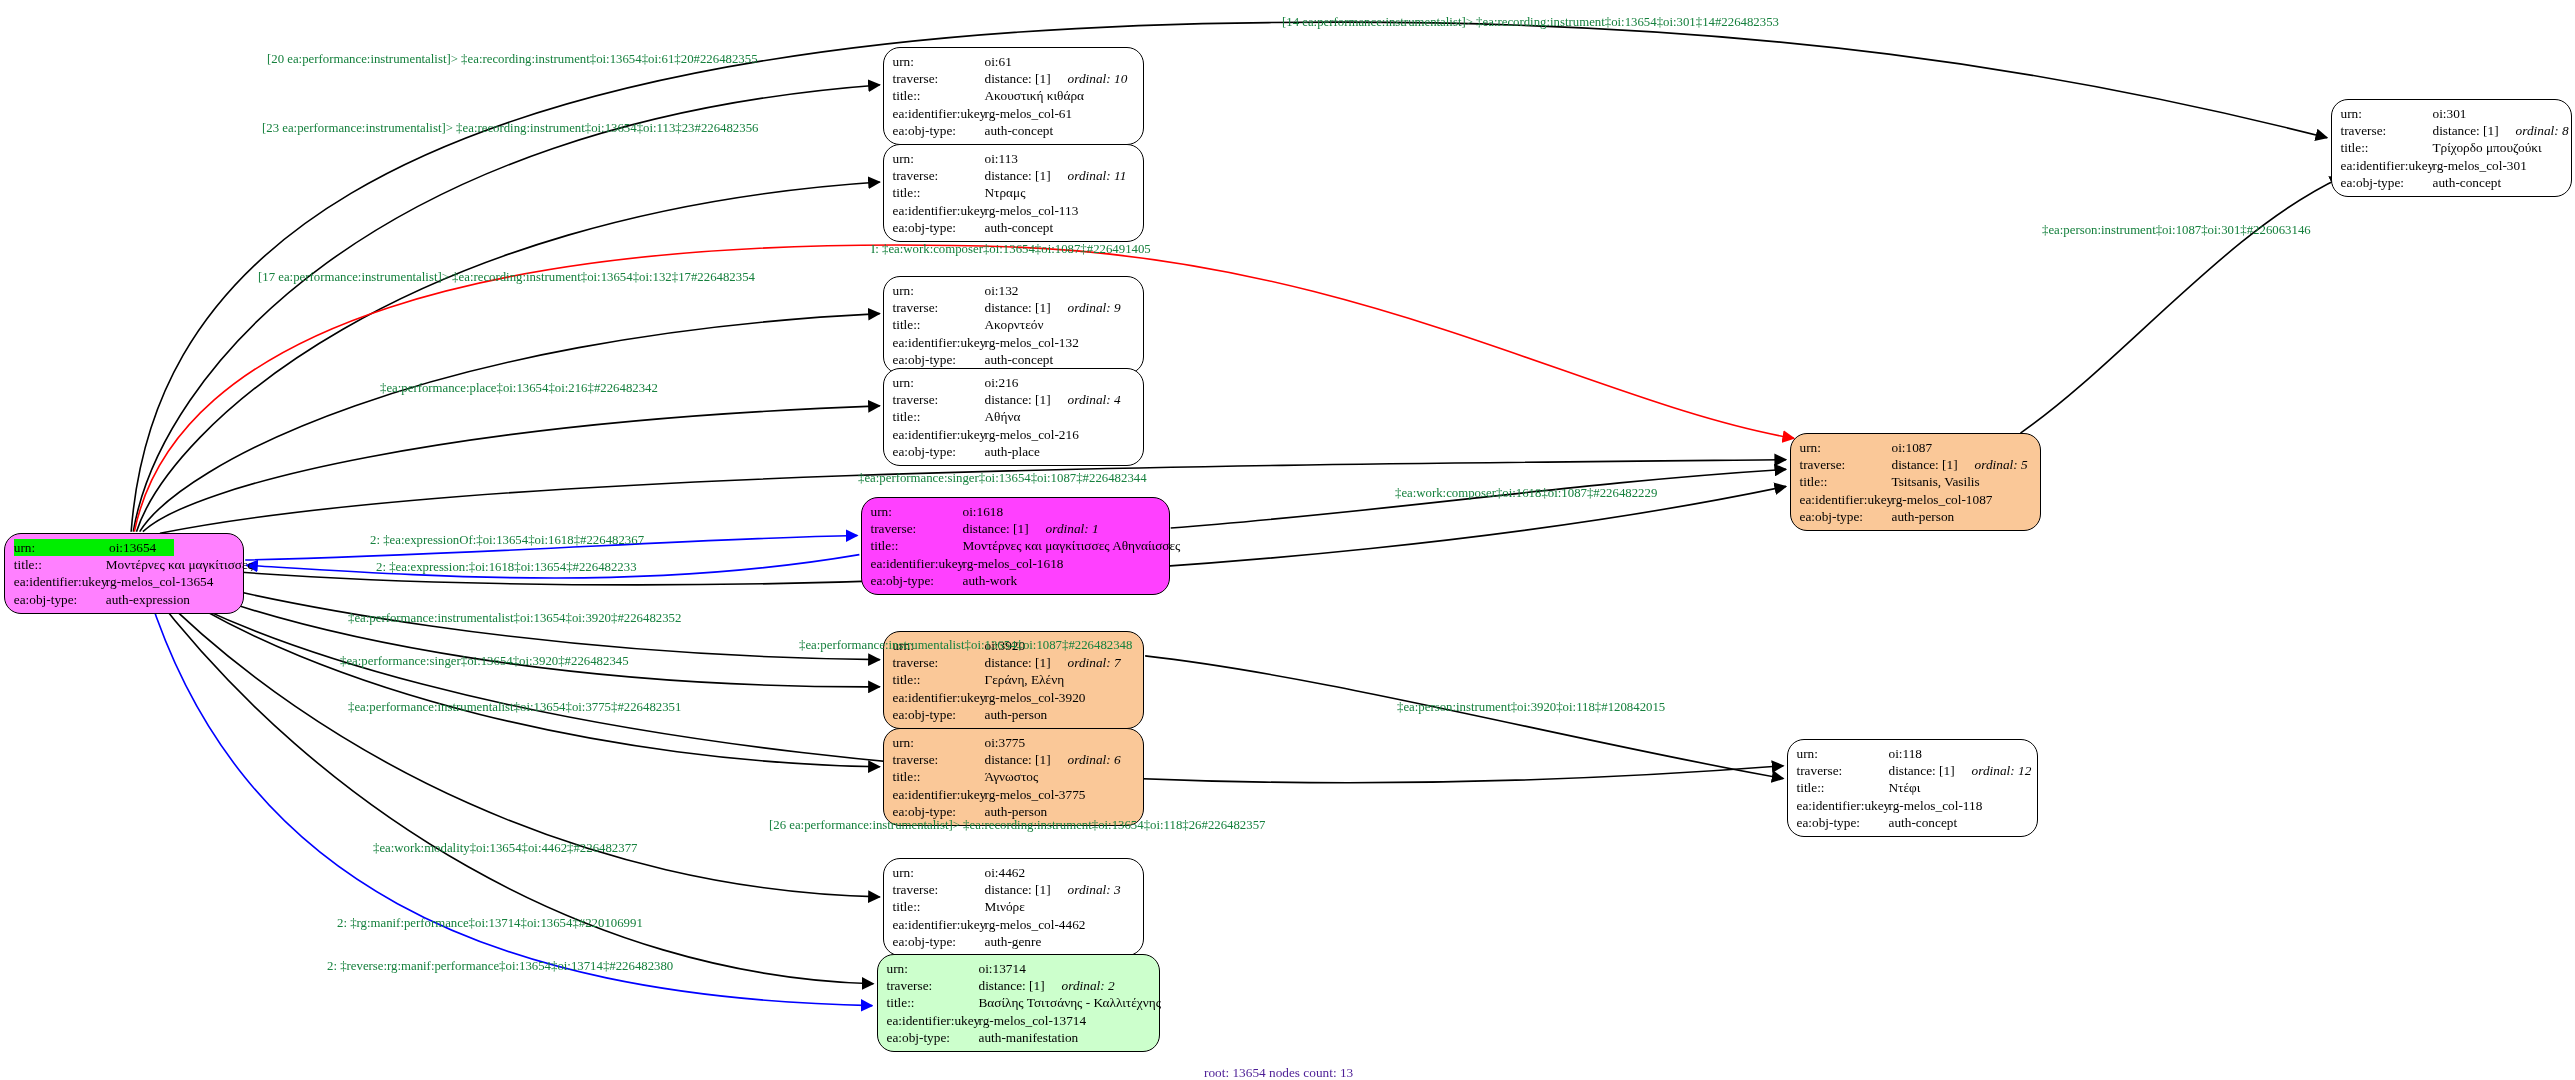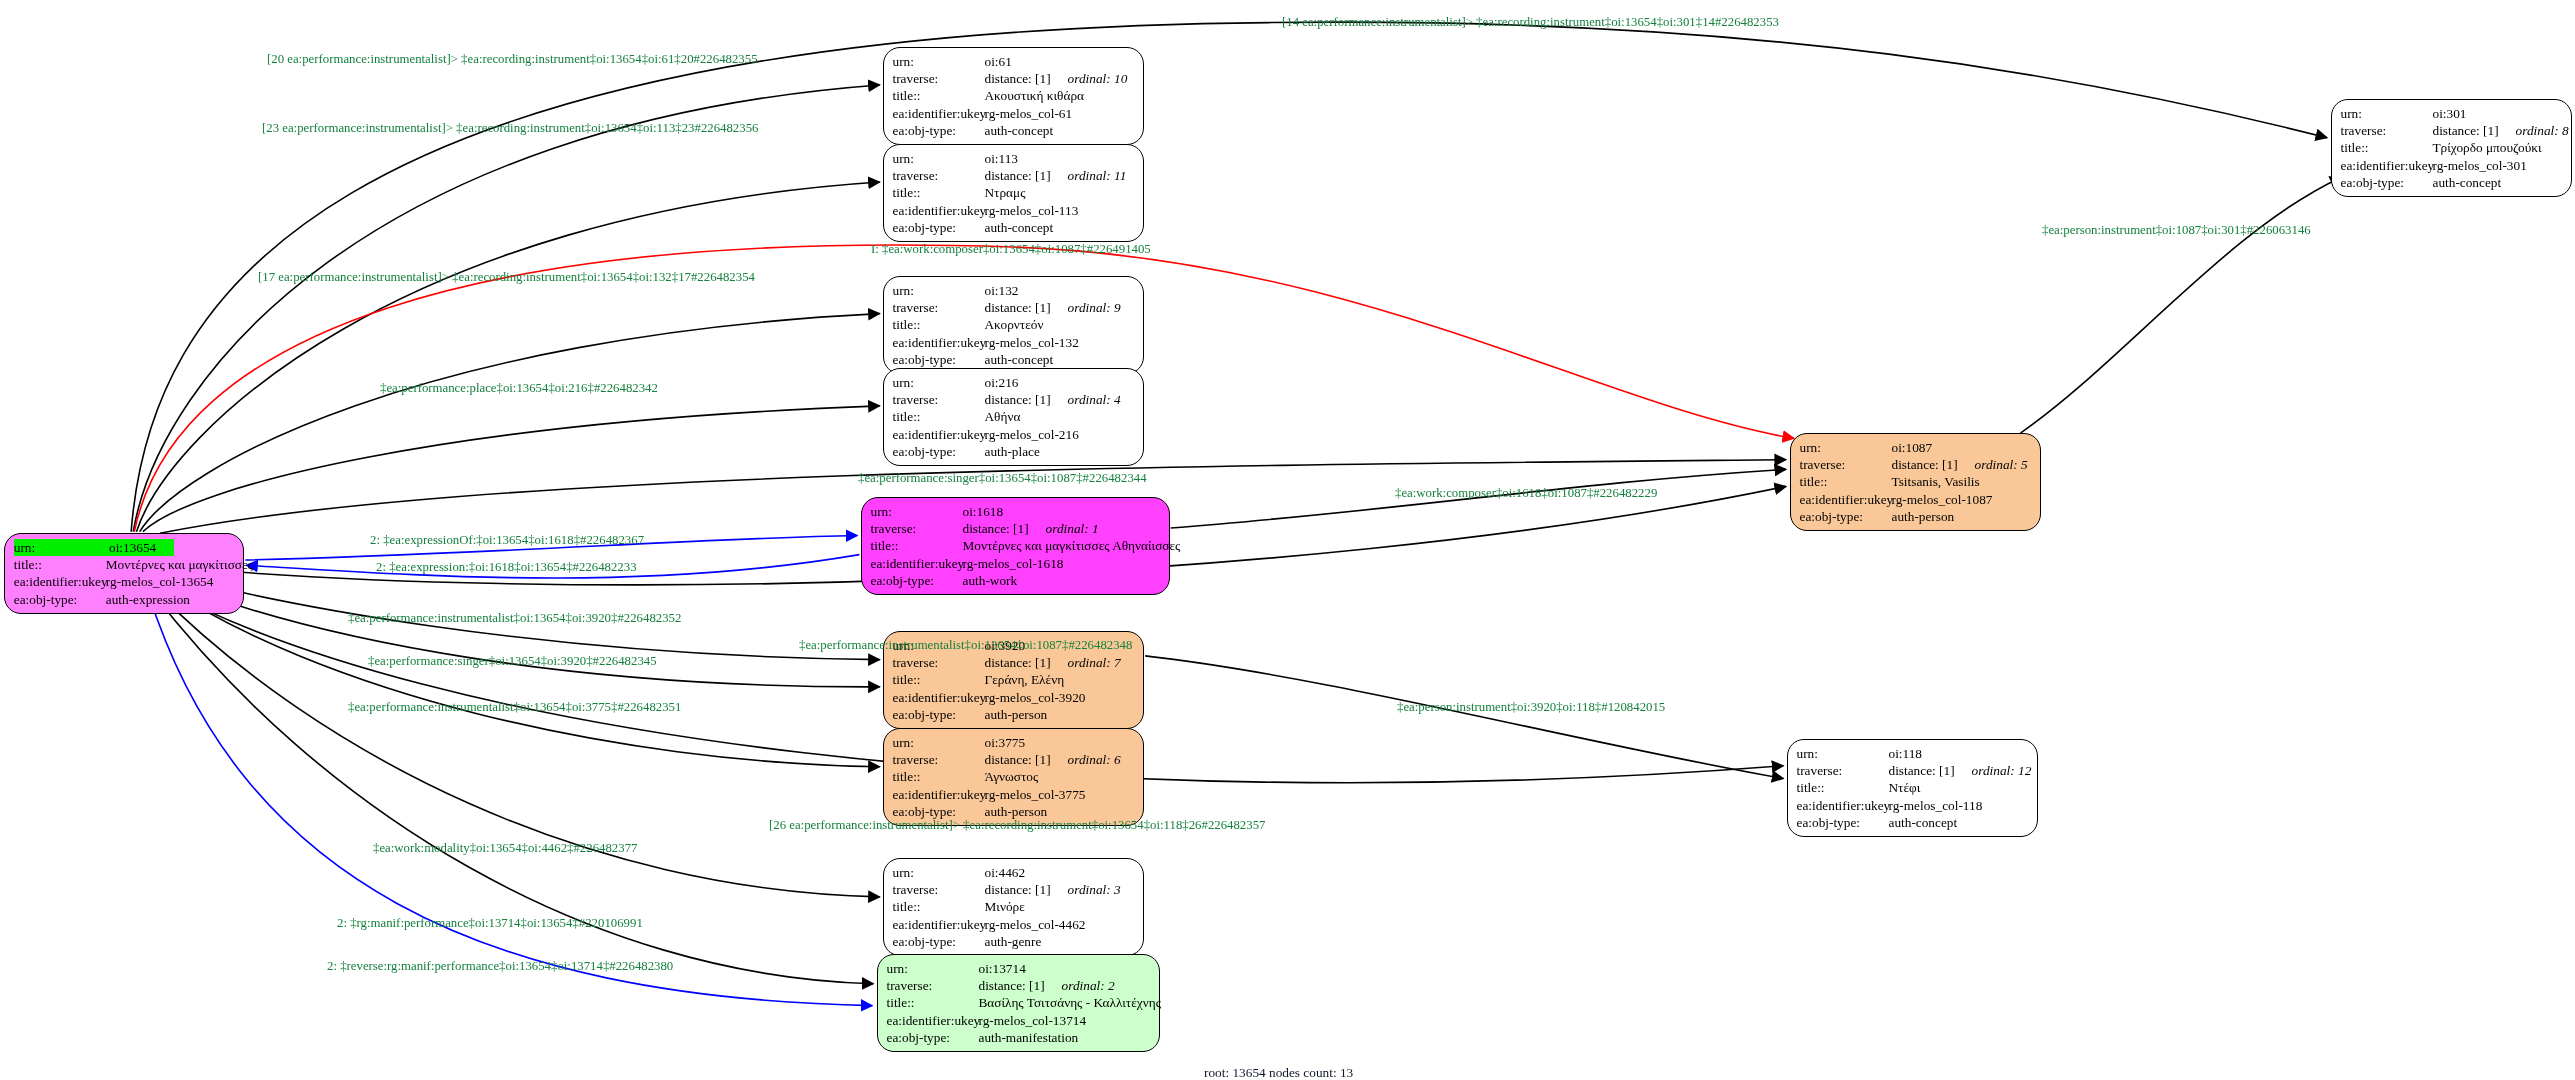--- a/index.html
+++ b/index.html
@@ -68,21 +68,21 @@
     position: absolute;
     font-size: 12.8px;
     line-height: 1;
     white-space: nowrap;
     color: #15803d;
   }
   .footer {
     position: absolute;
     font-size: 13.3px;
     white-space: nowrap;
-    color: #0f172a;
+    color: #4c1d95;
   }
 </style>
 </head>
 <body>
 
 <div id="canvas">
 
   <svg id="edge-layer" viewBox="0 0 4832 2027" xmlns="http://www.w3.org/2000/svg">
     <defs>
       <marker id="ah-black" viewBox="0 0 10 10" refX="9" refY="5" markerWidth="8" markerHeight="8" orient="auto-start-reverse">
@@ -437,21 +437,21 @@
       <div class="edge-label" style="left: 2042px; top: 224px;">‡ea:person:instrument‡oi:1087‡oi:301‡#226063146</div>
       <div class="edge-label" style="left: 871px; top: 243px;">I: ‡ea:work:composer‡oi:13654‡oi:1087‡#226491405</div>
       <div class="edge-label" style="left: 258px; top: 271px;">[17 ea:performance:instrumentalist]&gt; ‡ea:recording:instrument‡oi:13654‡oi:132‡17#226482354</div>
       <div class="edge-label" style="left: 380px; top: 382px;">‡ea:performance:place‡oi:13654‡oi:216‡#226482342</div>
       <div class="edge-label" style="left: 858px; top: 472px;">‡ea:performance:singer‡oi:13654‡oi:1087‡#226482344</div>
       <div class="edge-label" style="left: 1395px; top: 487px;">‡ea:work:composer‡oi:1618‡oi:1087‡#226482229</div>
       <div class="edge-label" style="left: 370px; top: 534px;">2: ‡ea:expressionOf:‡oi:13654‡oi:1618‡#226482367</div>
       <div class="edge-label" style="left: 376px; top: 561px; text-align: right;">2: ‡ea:expression:‡oi:1618‡oi:13654‡#226482233</div>
       <div class="edge-label" style="left: 799px; top: 593px; margin-top: 46px;">‡ea:performance:instrumentalist‡oi:13654‡oi:1087‡#226482348</div>
       <div class="edge-label" style="left: 348px; top: 612px;">‡ea:performance:instrumentalist‡oi:13654‡oi:3920‡#226482352</div>
-      <div class="edge-label" style="left: 368px; top: 655px; text-align: center;">‡ea:performance:singer‡oi:13654‡oi:3920‡#226482345</div>
+      <div class="edge-label" style="left: 340px; top: 655px; text-align: center;">‡ea:performance:singer‡oi:13654‡oi:3920‡#226482345</div>
       <div class="edge-label" style="left: 348px; top: 701px;">‡ea:performance:instrumentalist‡oi:13654‡oi:3775‡#226482351</div>
       <div class="edge-label" style="left: 1397px; top: 701px;">‡ea:person:instrument‡oi:3920‡oi:118‡#120842015</div>
       <div class="edge-label" style="left: 769px; top: 819px;">[26 ea:performance:instrumentalist]&gt; ‡ea:recording:instrument‡oi:13654‡oi:118‡26#226482357</div>
       <div class="edge-label" style="left: 373px; top: 842px;">‡ea:work:modality‡oi:13654‡oi:4462‡#226482377</div>
       <div class="edge-label" style="left: 337px; top: 917px;">2: ‡rg:manif:performance‡oi:13714‡oi:13654‡#220106991</div>
       <div class="edge-label" style="left: 327px; top: 960px;">2: ‡reverse:rg:manif:performance‡oi:13654‡oi:13714‡#226482380</div>
     </div>
 
   <div class="footer" style="left: 1204px; top: 1065px;">root: 13654 nodes count: 13</div>
 </div>

